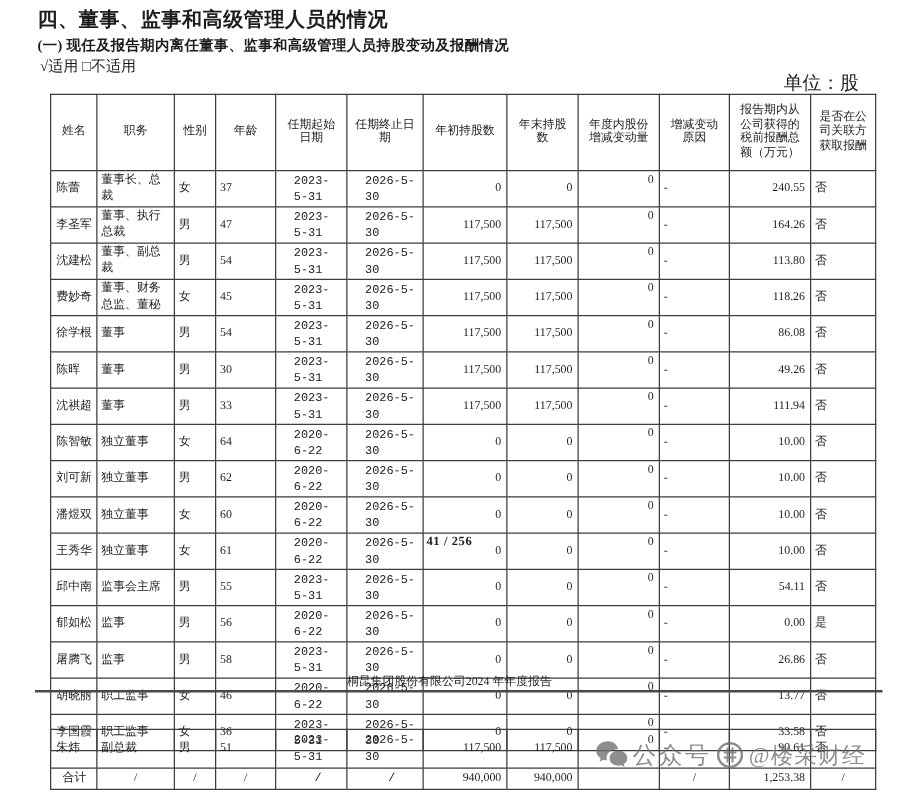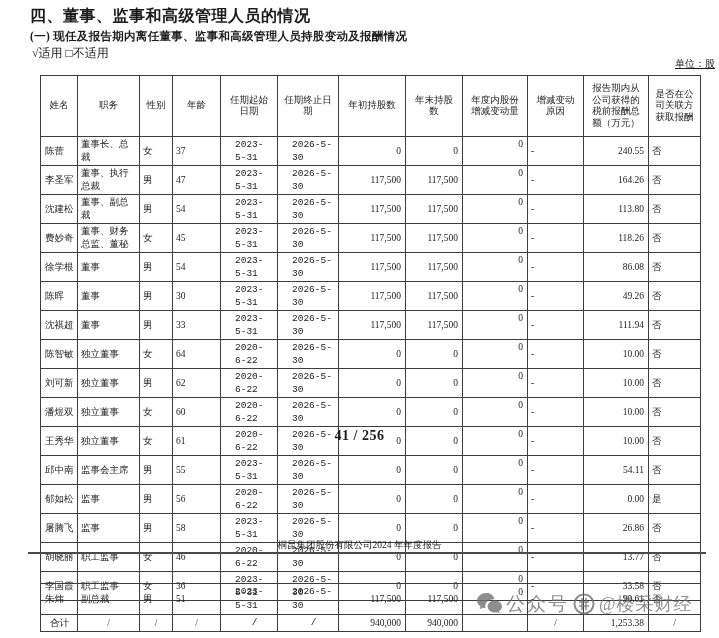--- a/index.html
+++ b/index.html
@@ -9,21 +9,21 @@
     font-family:"Liberation Serif","DejaVu Serif",serif;
     color:#1c1c1c;
     position:relative;
     overflow:hidden;
   }
   .abs { position:absolute; }
 
   .section-title { top:6px; left:30px; font-size:16px; font-weight:bold; letter-spacing:.5px; }
   .subsection-title { top:29px; left:30px; font-size:11.5px; font-weight:bold; letter-spacing:.3px; }
   .applicability { top:45px; left:32px; font-size:12px; }
-  .unit-label { top:57px; right:4px; font-size:10px;text-decoration:underline; }
+  .unit-label { top:57px; right:32px; font-size:15px; }
 
   table.doc-table {
     border-collapse:collapse;
     table-layout:fixed;
     width:660px;
     font-size:9.5px;
   }
   .doc-table th, .doc-table td {
     border:1px solid #3d3d3d;
     overflow:hidden;
@@ -47,21 +47,21 @@
   .bottom-table td { line-height:14px; }
 
   
   .doc-table td.c0 { padding-left:4px; }
   .doc-table td.c4, .doc-table td.c5 { padding-left:14px;font-family:Liberation Mono, monospace; }
   .doc-table td.c6, .doc-table td.c7, .doc-table td.c8, .doc-table td.c10 { text-align:right; padding-right:4px; }
   .doc-table td.c8 { vertical-align:top; }
   .doc-table tr.total td { text-align:center; }
   .doc-table tr.total td.c6, .doc-table tr.total td.c7, .doc-table tr.total td.c10 { text-align:right; }
 
-  .page-number { top:428px; left:0; width:719px; text-align:center; font-size:14px; font-weight:bold; letter-spacing:.5px; }
+  .page-number { top:428px; left:0; width:719px; text-align:center; font-size:10px; font-weight:bold; letter-spacing:.5px; }
   .next-page-header { top:539px; left:0; width:719px; text-align:center; font-size:9.5px; color:#222; }
   .footer-rule { top:552px; left:28px; width:678px; height:2px; background:#4a4a4a; }
 
   .watermark {
     top:586px; left:476px; width:243px; height:36px;
     display:flex; align-items:center; gap:4px;
     color:rgba(110,110,110,.78);
     font-size:19px; font-weight:normal; letter-spacing:2px;
     pointer-events:none; white-space:nowrap;
   }

